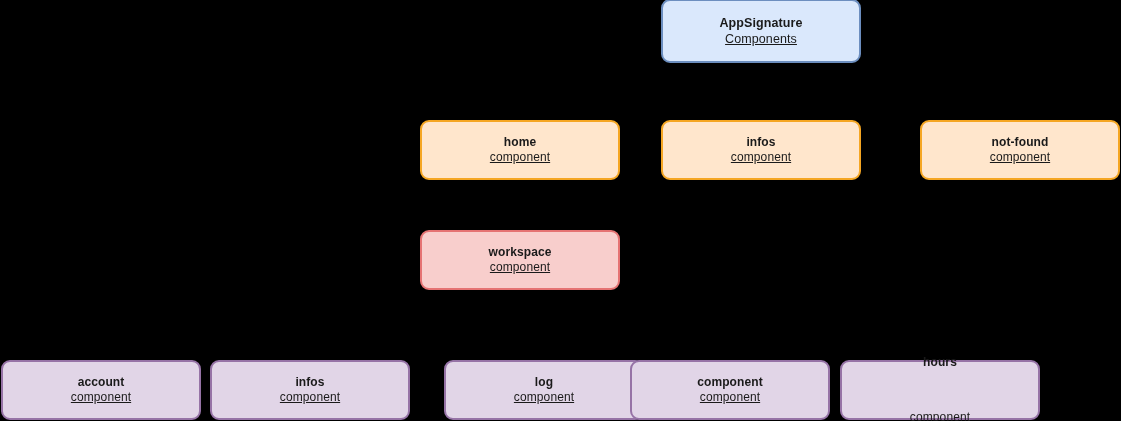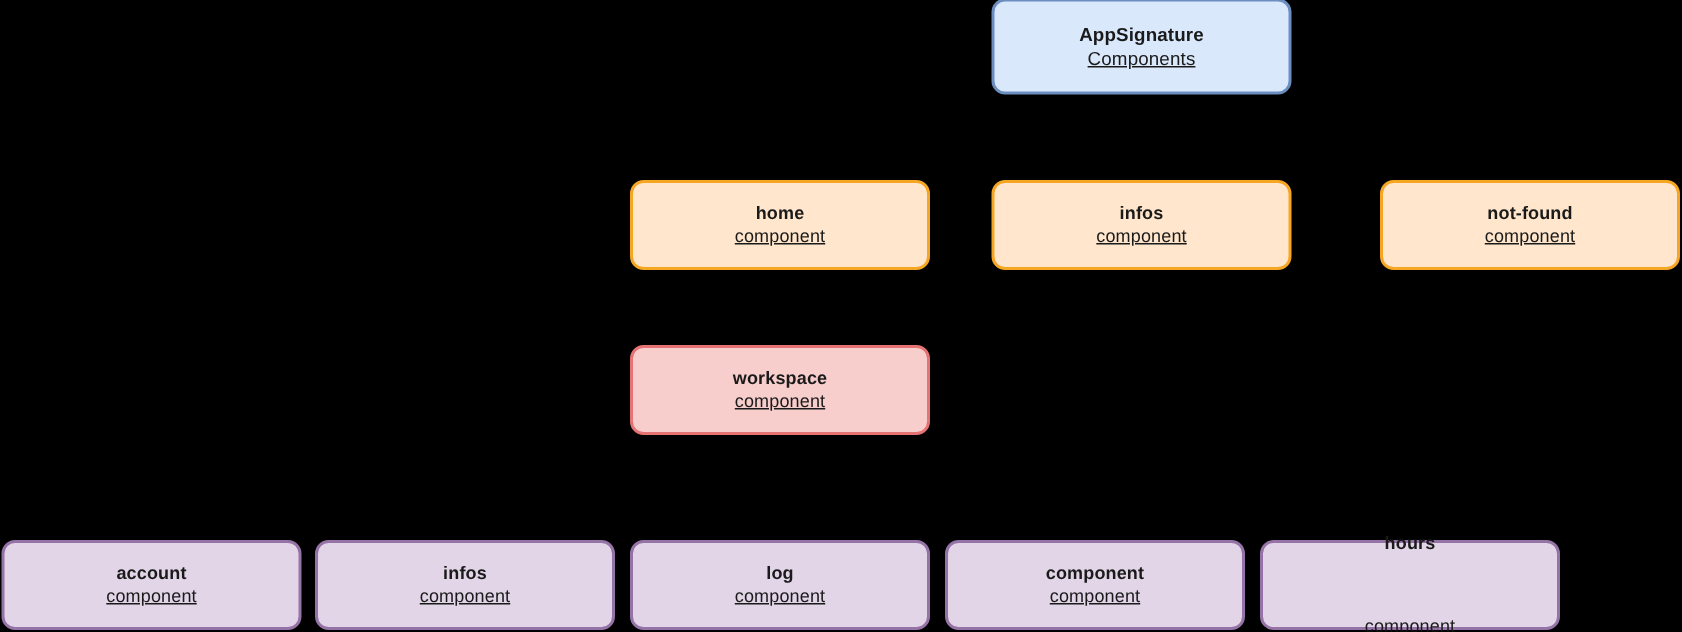--- a/index.html
+++ b/index.html
@@ -86,21 +86,21 @@
   <div class="node node-purple" style="left: 1px; top: 360px; width: 200px; height: 60px; background: rgb(225, 213, 231); border-color: rgb(150, 115, 166);">
     <span class="node-title">account</span>
     <span class="node-sub">component</span>
   </div>
 
   <div class="node node-purple" style="left: 210px; top: 360px; width: 200px; height: 60px; background: rgb(225, 213, 231); border-color: rgb(150, 115, 166);">
     <span class="node-title">infos</span>
     <span class="node-sub">component</span>
   </div>
 
-  <div class="node node-purple" style="left: 420px; top: 360px; width: 200px; height: 60px; background: rgb(225, 213, 231); border-color: rgb(150, 115, 166);">
+  <div class="node node-purple" style="left: 444px; top: 360px; width: 200px; height: 60px; background: rgb(225, 213, 231); border-color: rgb(150, 115, 166);">
     <span class="node-title">log</span>
     <span class="node-sub">component</span>
   </div>
 
   <div class="node node-purple" style="left: 630px; top: 360px; width: 200px; height: 60px; background: rgb(225, 213, 231); border-color: rgb(150, 115, 166);">
     <span class="node-title">component</span>
     <span class="node-sub">component</span>
   </div>
 
   <div class="node node-purple" style="left: 840px; top: 360px; width: 200px; height: 60px; background: rgb(225, 213, 231); border-color: rgb(150, 115, 166); gap: 40px;">

